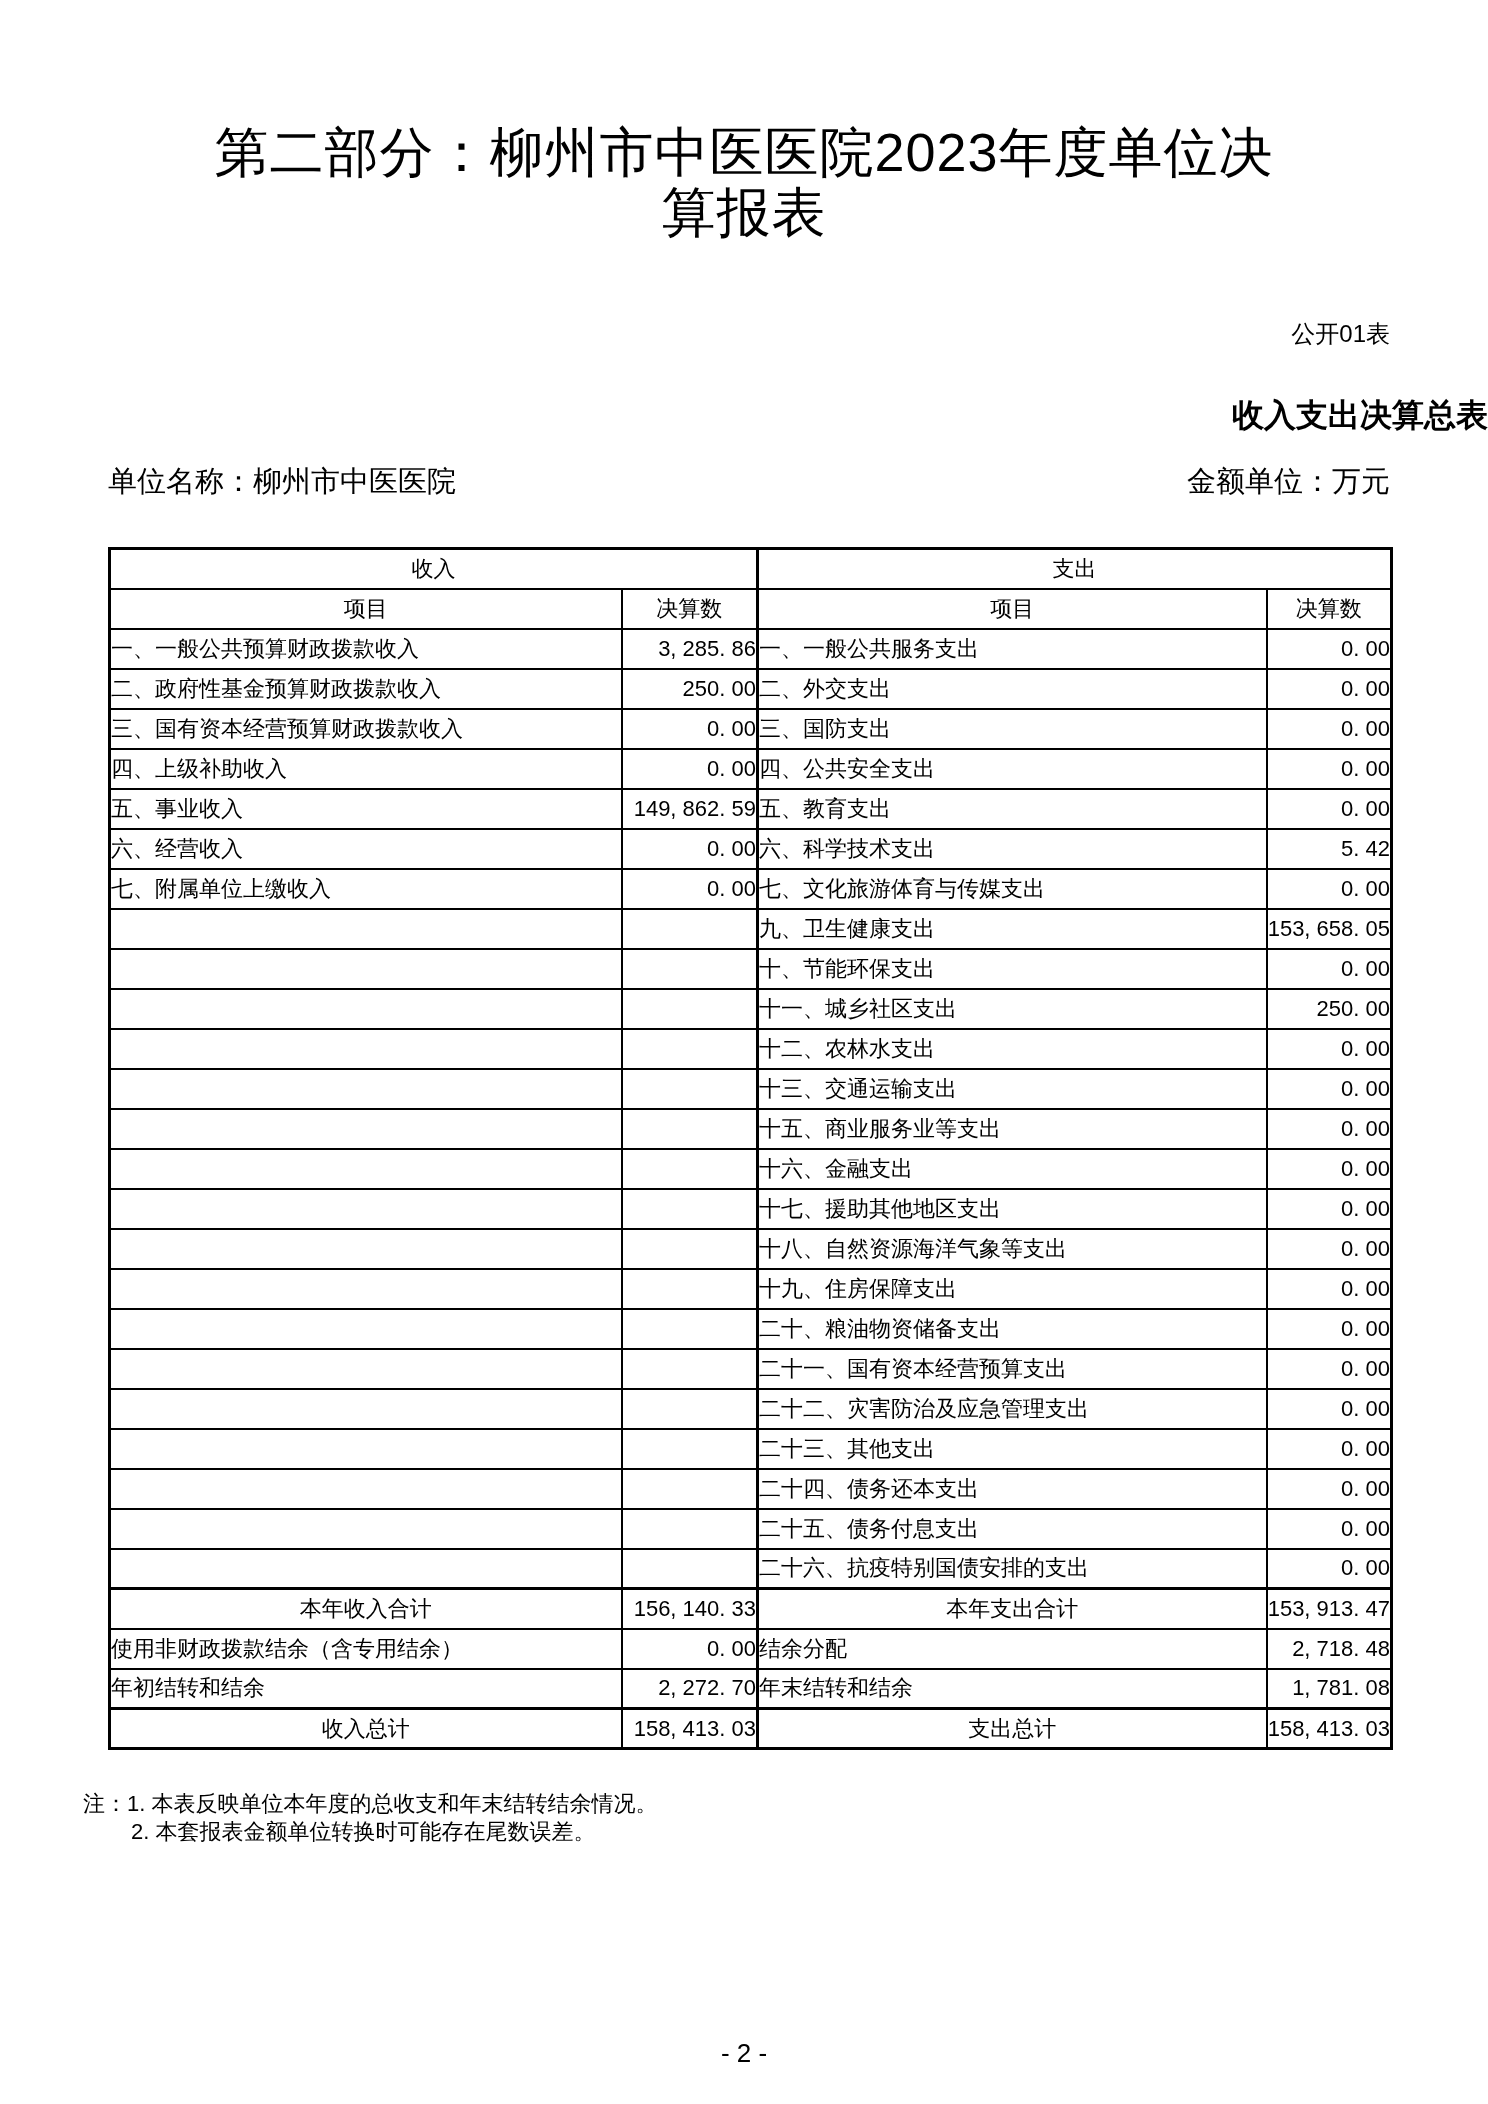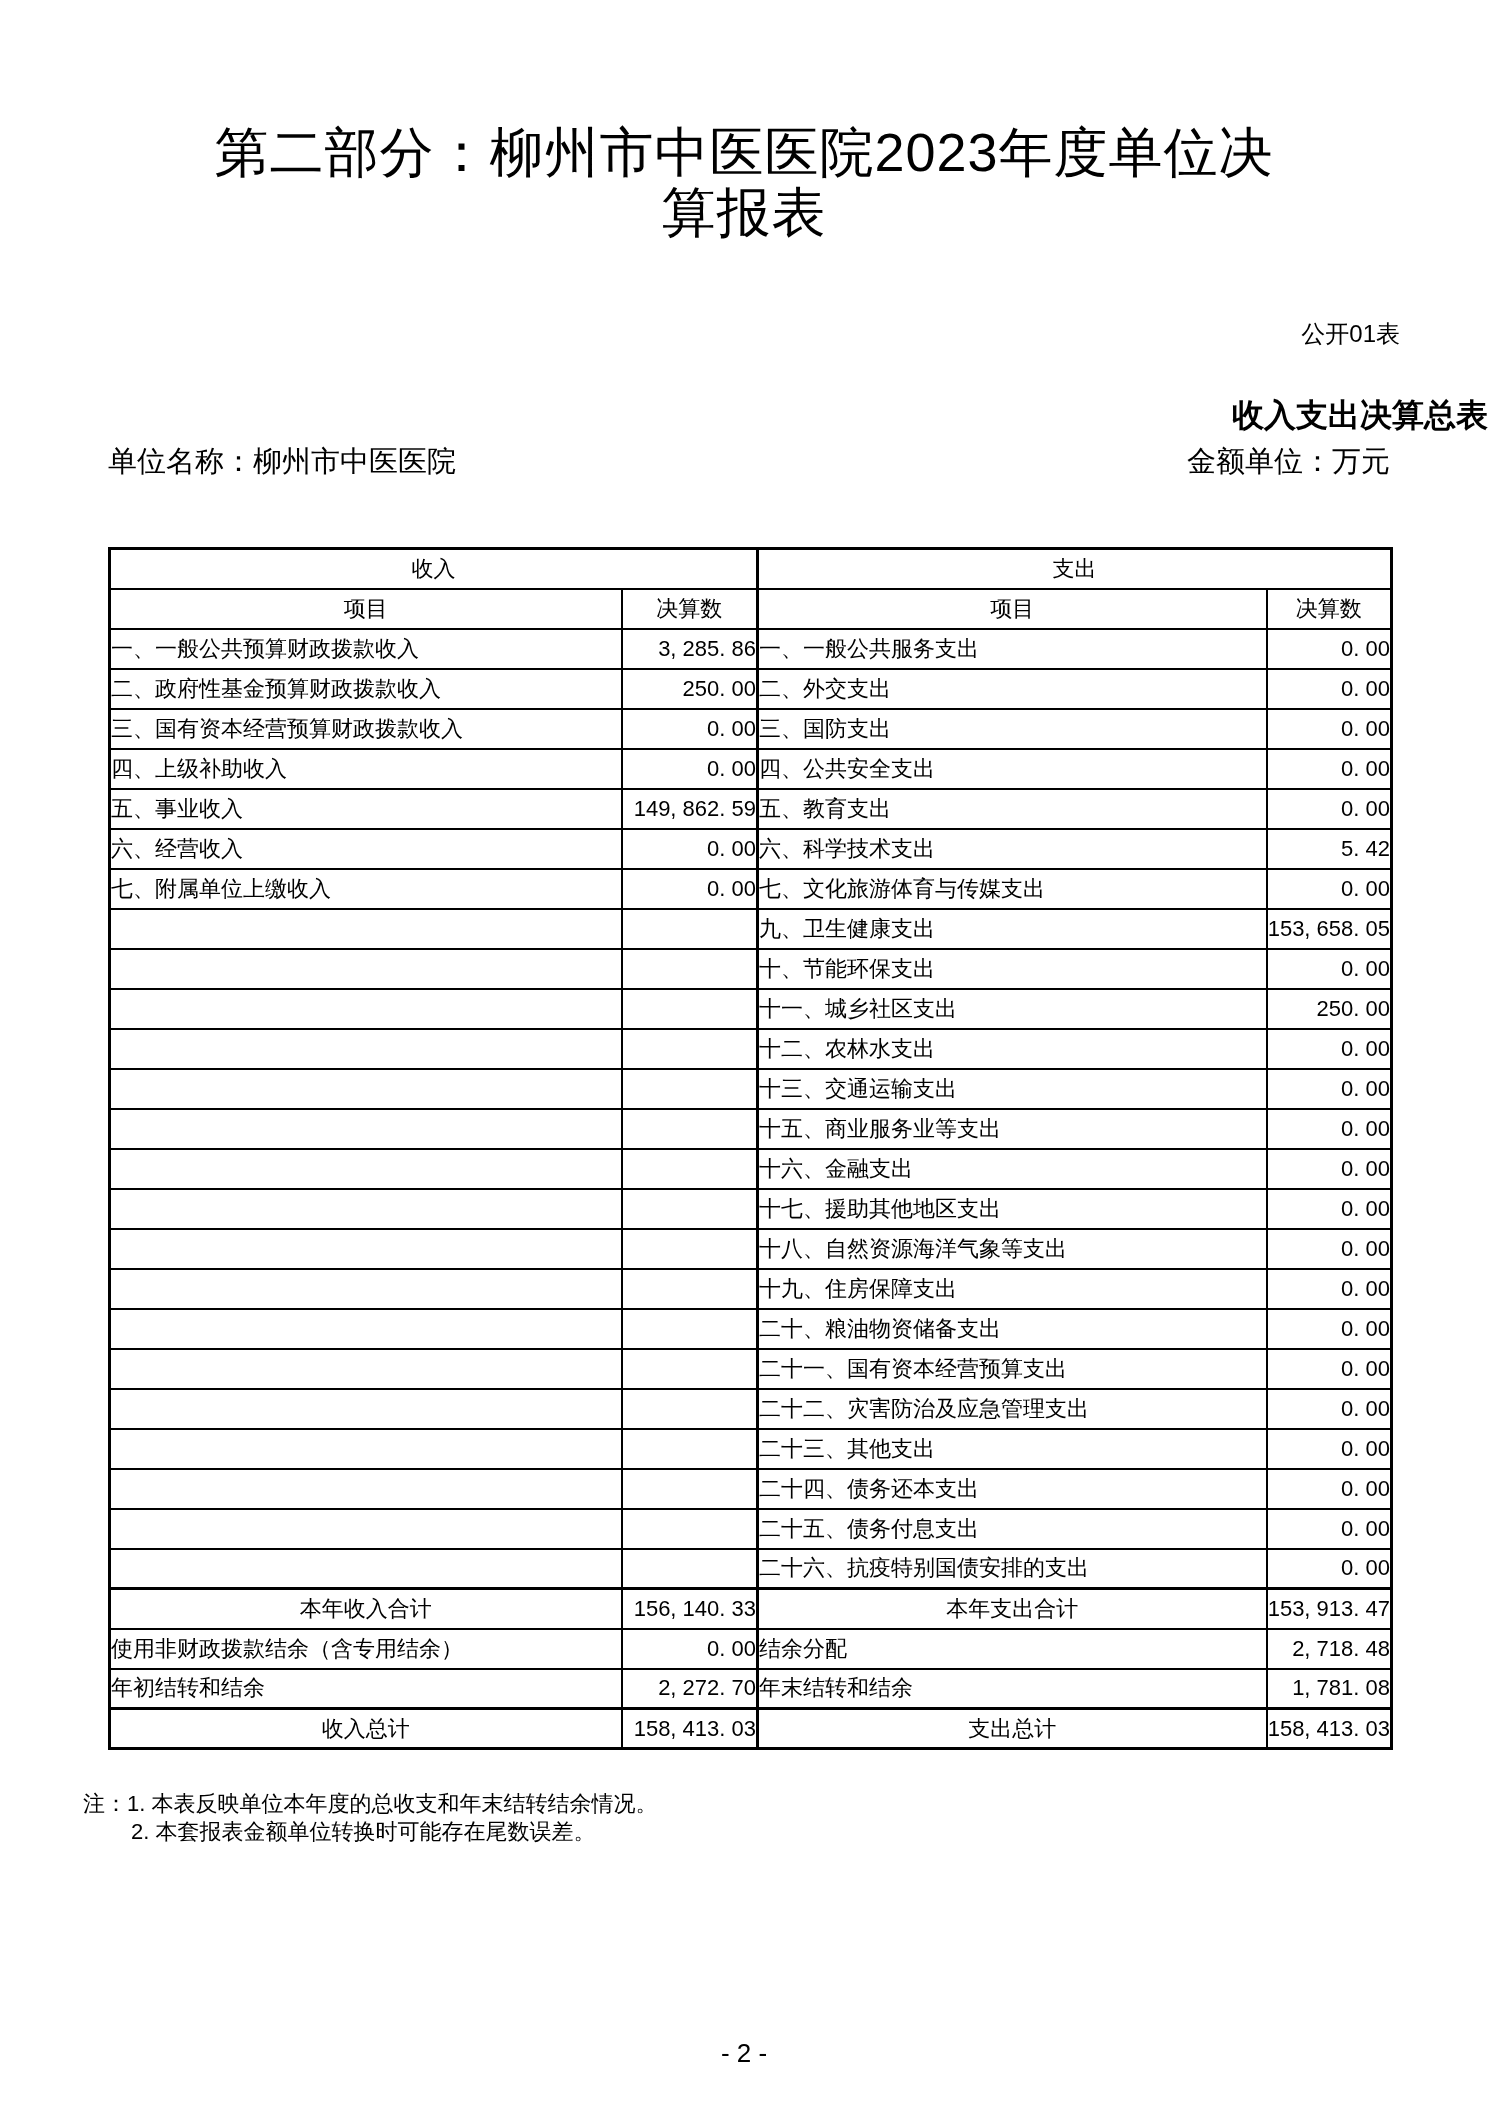--- a/index.html
+++ b/index.html
@@ -22,37 +22,37 @@
     width: 1488px;
     text-align: center;
     font-size: 54px;
     line-height: 60px;
     font-weight: 500;
     letter-spacing: 1px;
   }
   .table-code {
     position: absolute;
     top: 318px;
-    left: 108px;
+    left: 98px;
     width: 1292px;
     text-align: right;
     font-size: 24px;
   }
   .subtitle {
     position: absolute;
     top: 394px;
     left: 0;
     width: 1488px;
     text-align: right;
     font-size: 32px;
     font-weight: bold;
   }
   .meta-row {
     position: absolute;
-    top: 442px;
+    top: 462px;
     left: 108px;
     width: 1282px;
     display: flex;
     justify-content: space-between;
     font-size: 29px;
     gap: 8px;
   }
   table.budget-table {
     position: absolute;
     top: 503px;

